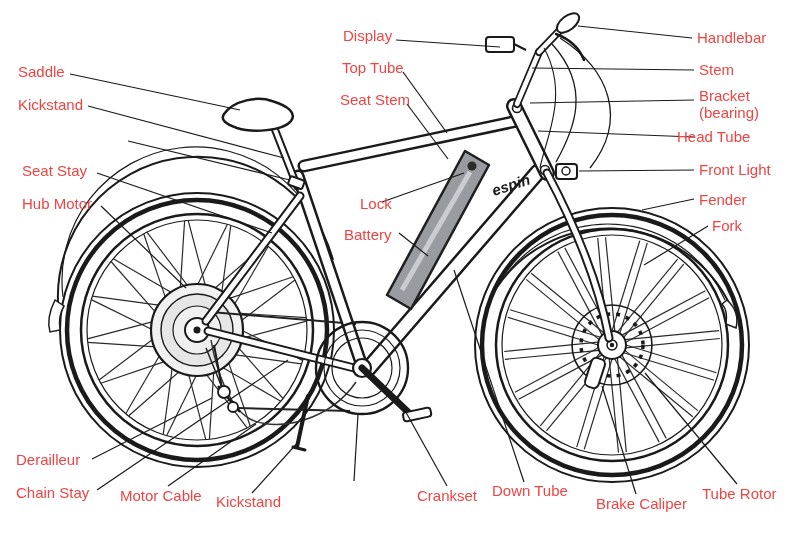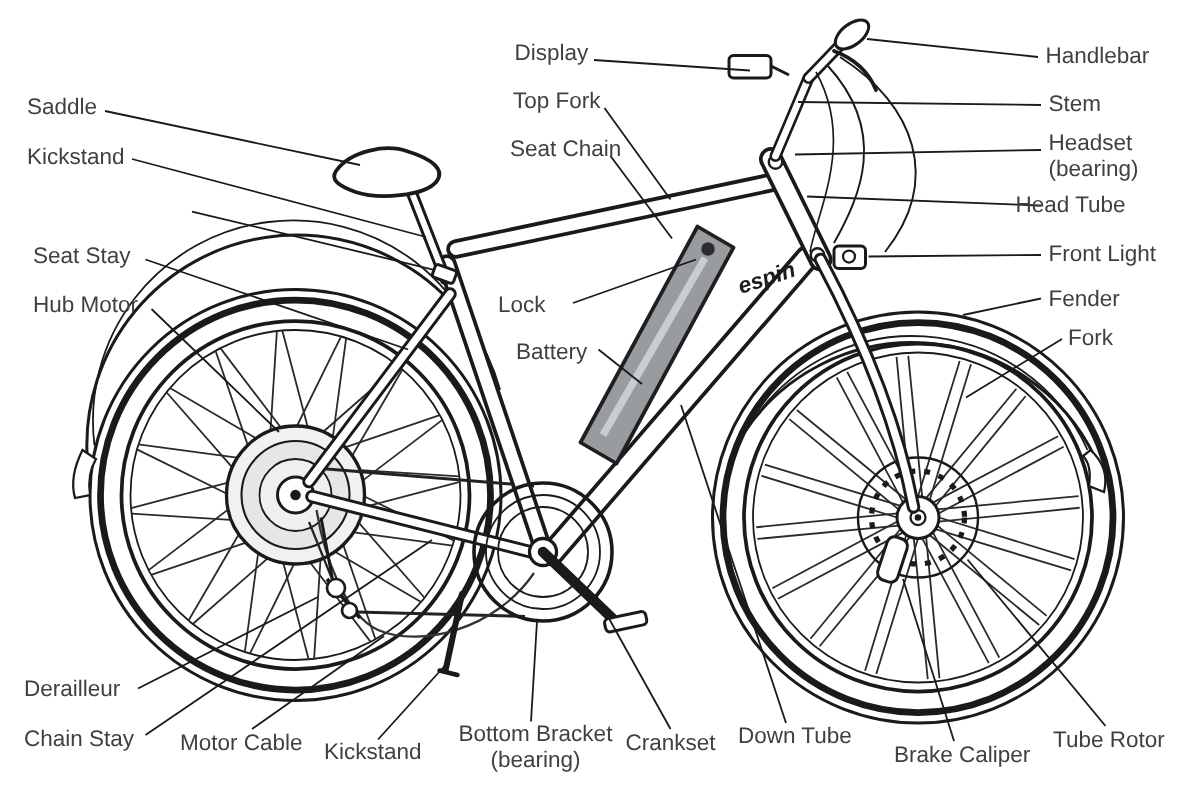--- a/index.html
+++ b/index.html
@@ -2,21 +2,21 @@
 <html><head>
 <meta charset="utf-8">
 <style>
   html,body{margin:0;padding:0;background:#fff;}
   .stage{
     position:relative;width:796px;height:535px;background:#fff;
     font-family:"Liberation Sans",sans-serif;overflow:hidden;
   }
   .stage svg{position:absolute;left:0;top:0;}
   .label{
-    position:absolute;font-size:15px;color:#404040;
+    position:absolute;font-size:15px;color:#ef4444;
     white-space:nowrap;line-height:1.12;
   }
   .label.wrap{white-space:normal;}
   .label.bb{width:122px;text-align:center;}
   .label.hs{width:88px;}
 </style>
 </head>
 <body>
 
 <div class="stage">
@@ -261,33 +261,32 @@
 
   <div class="label" style="left:18px;top:64px">Saddle</div>
   <div class="label" style="left:18px;top:97px">Kickstand</div>
   <div class="label" style="left:22px;top:163px">Seat Stay</div>
   <div class="label" style="left:22px;top:196px">Hub Motor</div>
   <div class="label" style="left:16px;top:452px">Derailleur</div>
   <div class="label" style="left:16px;top:485px">Chain Stay</div>
 
   <div class="label" style="left:120px;top:488px">Motor Cable</div>
   <div class="label" style="left:216px;top:494px">Kickstand</div>
-  <div class="label wrap bb" style="left:296px;top:482px">Bottom Bracket (bearing)</div>
   <div class="label" style="left:417px;top:488px">Crankset</div>
   <div class="label" style="left:492px;top:483px">Down Tube</div>
   <div class="label" style="left:596px;top:496px">Brake Caliper</div>
   <div class="label" style="left:702px;top:486px">Tube Rotor</div>
 
   <div class="label" style="left:343px;top:28px">Display</div>
-  <div class="label" style="left:342px;top:60px">Top Fork</div>
-  <div class="label" style="left:340px;top:92px">Seat Chain</div>
-  <div class="label" style="left:332px;top:196px">Lock</div>
+  <div class="label" style="left:342px;top:60px">Top Tube</div>
+  <div class="label" style="left:340px;top:92px">Seat Stem</div>
+  <div class="label" style="left:360px;top:196px">Lock</div>
   <div class="label" style="left:344px;top:227px">Battery</div>
 
   <div class="label" style="left:697px;top:30px">Handlebar</div>
   <div class="label" style="left:699px;top:62px">Stem</div>
-  <div class="label wrap hs" style="left:699px;top:88px">Headset (bearing)</div>
+  <div class="label wrap hs" style="left:699px;top:88px">Bracket (bearing)</div>
   <div class="label" style="left:677px;top:129px">Head Tube</div>
   <div class="label" style="left:699px;top:162px">Front Light</div>
   <div class="label" style="left:699px;top:192px">Fender</div>
   <div class="label" style="left:712px;top:218px">Fork</div>
 
 </div>
 
 </body></html>

